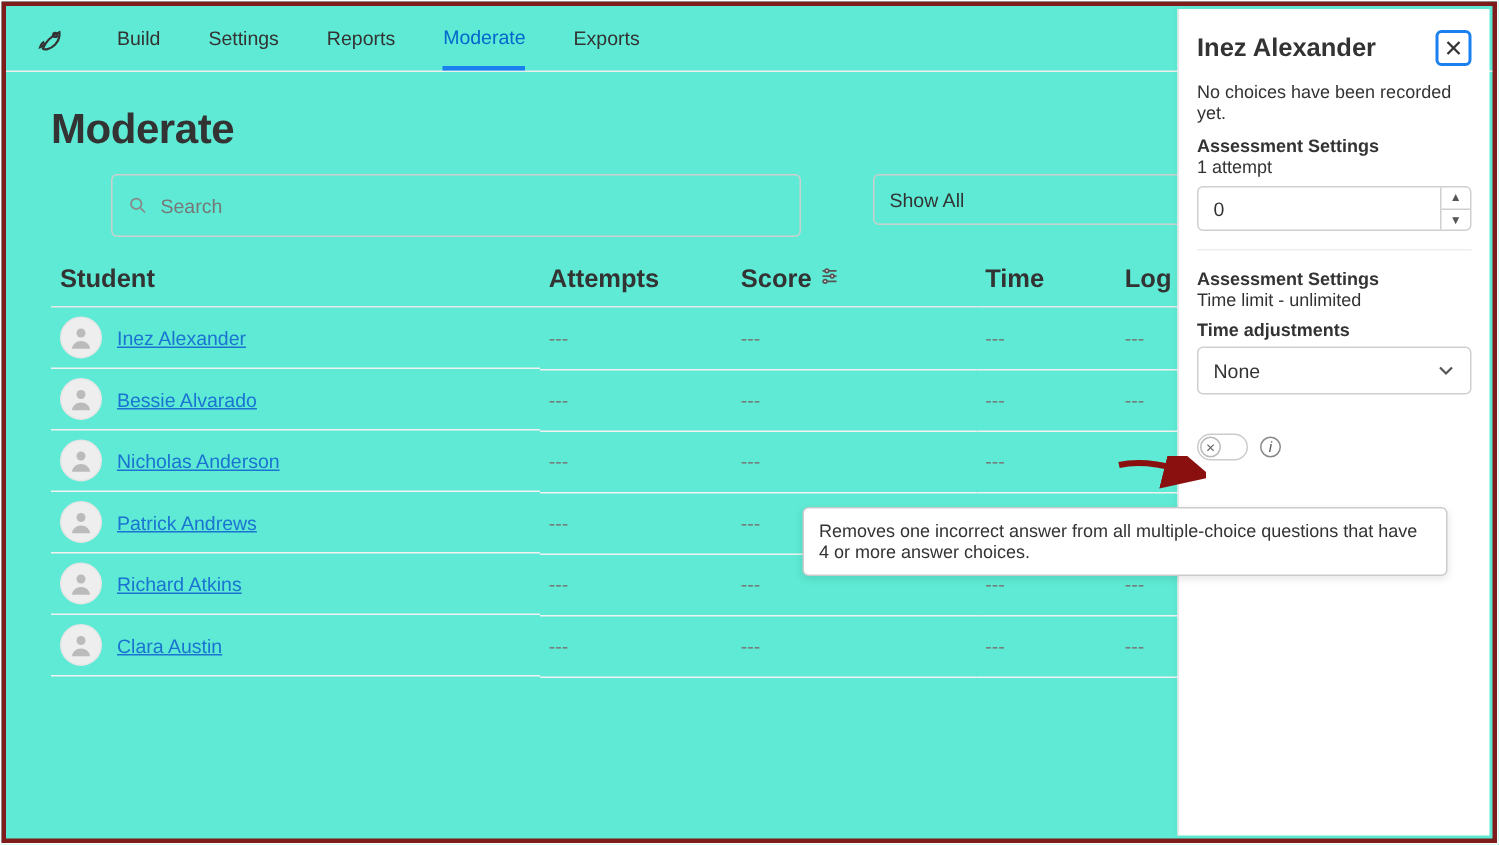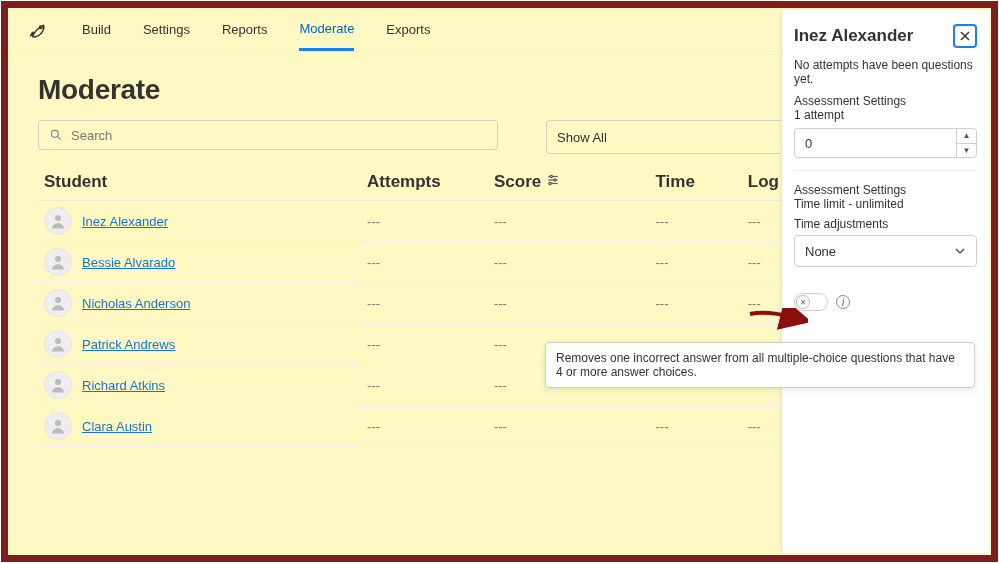--- a/index.html
+++ b/index.html
@@ -7,24 +7,24 @@
     margin: 0; padding: 0;
     width: 999px; height: 563px;
     font-family: "Segoe UI", "Helvetica Neue", Arial, sans-serif;
     font-size: 13px;
     color: #333;
     background: #fff;
   }
   .frame {
     width: 997px; height: 561px;
     margin: 1px;
-    border: 7px solid #7f1d1d;
+    border: 3px solid #7f1d1d;
     position: relative;
     overflow: hidden;
-    background: #fef9c3;
+    background: #5eead4;
   }
   
   .topnav {
     display: flex;
     align-items: center;
     padding: 0 20px;
     height: 44px;
     border-bottom: 1px solid #eee;
     gap: 32px;
     font-size: 13px;
@@ -51,25 +51,26 @@
     letter-spacing: -0.3px;
   }
   .filterrow {
     display: flex; gap: 12px;
     margin-bottom: 10px;
   }
   .searchbox {
     flex: 0 0 460px;
     border: 1px solid #cfcfcf;
     border-radius: 4px;
-    height: 30px;
+    height: 42px;
     display: flex; align-items: center;
     padding: 0 10px;
     color: #777;
     gap: 8px;
+    margin-left: 40px;
   }
   .showall {
     flex: 1;
     max-width: 280px;
     border: 1px solid #cfcfcf;
     border-radius: 4px;
     height: 34px;
     display: flex; align-items: center;
     padding: 0 10px;
     color: #333;
@@ -145,21 +146,21 @@
   .closebtn {
     width: 24px; height:24px;
     border: 2px solid #1a80f0;
     border-radius: 4px;
     display:flex; align-items:center; justify-content:center;
     font-size: 13px; color:#333;
     cursor:pointer;
     background:#fff;
   }
   .sp-small { font-size: 12px; color:#333; margin-bottom:8px; }
-  .sp-label { font-size: 12px; font-weight:400; margin-top:6px; }
+  .sp-label { font-size: 12px; font-weight:700; margin-top:6px; }
   .attempts-input {
     margin-top:4px;
     border:1px solid #cfcfcf; border-radius:4px;
     height: 30px; display:flex; align-items:center;
     position:relative;
   }
   .attempts-input .val { padding-left:10px; flex:1; font-size:13px; }
   .spinbtns {
     width: 20px; height:100%;
     border-left:1px solid #cfcfcf;
@@ -201,21 +202,21 @@
   }
   .info-i{
     width:14px; height:14px; border:1px solid #888; border-radius:50%;
     display:flex; align-items:center; justify-content:center;
     font-size:10px; font-style:italic; color:#555;
   }
   
   .tooltip{
     position:absolute;
     top: 334px;
-    right: 16px;
+    right: 30px;
     width: 430px;
     background:#fff;
     border:1px solid #ccc;
     border-radius:4px;
     box-shadow: 0 2px 6px rgba(0,0,0,0.1);
     padding: 8px 10px;
     font-size: 12px;
     color:#333;
     z-index: 5;
   }
@@ -401,21 +402,21 @@
     <div class="sp-header">
       <span class="sp-title">Inez Alexander</span>
       <span class="closebtn">
         <svg width="10" height="10" viewBox="0 0 10 10" stroke="#333" stroke-width="1.5">
           <line x1="1" y1="1" x2="9" y2="9"></line>
             <line x1="9" y1="1" x2="1" y2="9"></line>
         </svg>
       </span>
     </div>
 
-    <div class="sp-small">No attempts have been questions yet.</div>
+    <div class="sp-small">No choices have been recorded yet.</div>
 
     <div class="sp-label">Assessment Settings</div>
     <div class="sp-small" style="margin-bottom:6px">1 attempt</div>
 
     <div class="attempts-input">
       <span class="val">0</span>
       <div class="spinbtns">
         <div>▲</div>
         <div>▼</div>
       </div>

